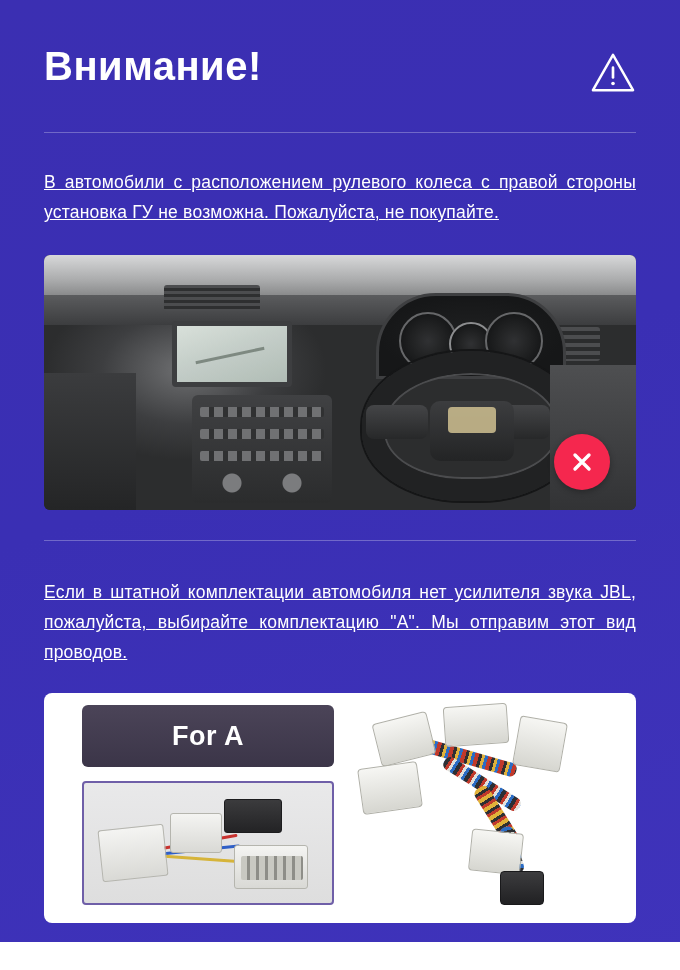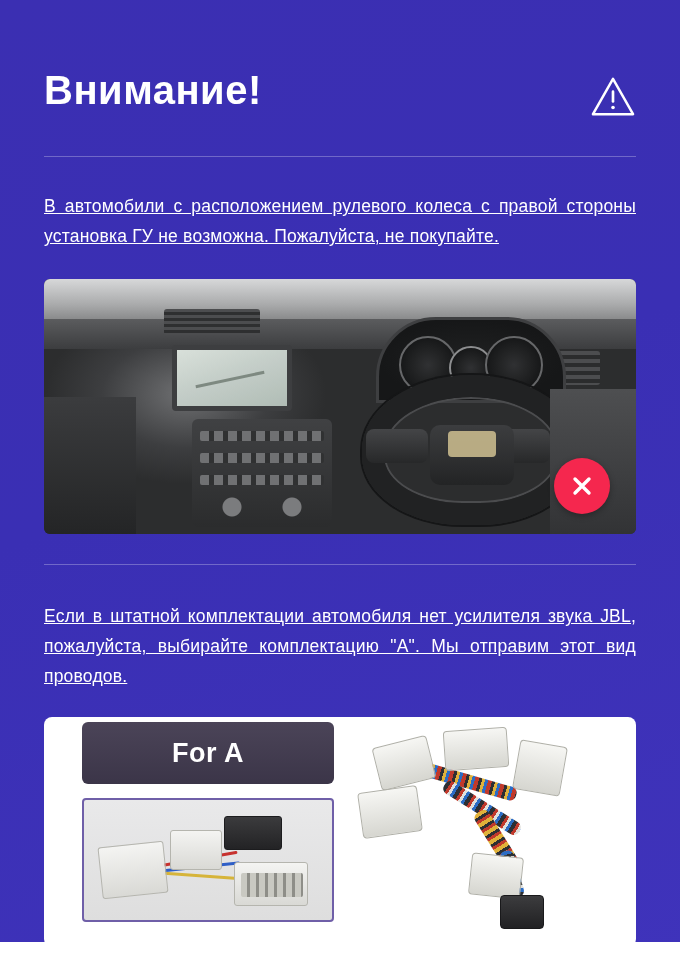--- a/index.html
+++ b/index.html
@@ -13,21 +13,21 @@
     position: relative;
     width: 680px; height: 970px;
     background: linear-gradient(160deg, #3b2fb2 0%, #3a2fb4 45%, #3f33bb 100%);
     padding: 0 44px;
   }
   
   .header {
     display: flex;
     align-items: flex-start;
     justify-content: space-between;
-    padding-top: 68px;
+    padding-top: 44px;
   }
   .title {
     color: #ffffff;
     font-size: 40px;
     font-weight: bold;
     letter-spacing: 0.5px;
     line-height: 1.1;
   }
   .warn-icon {
     margin-top: 8px;
@@ -193,21 +193,21 @@
     width: 100%;
     height: 230px;
     background: #ffffff;
     border-radius: 8px;
     position: relative;
     overflow: hidden;
     display: flex;
   }
   .card-left {
     width: 300px;
-    padding: 5px 0 0 38px;
+    padding: 12px 0 0 38px;
   }
   .for-a {
     width: 252px; height: 62px;
     background: linear-gradient(180deg,#4b4458 0%,#3b3548 100%);
     border-radius: 6px;
     display: flex; align-items: center; justify-content: center;
   }
   .for-a span {
     color: #ffffff;
     font-size: 27px;

